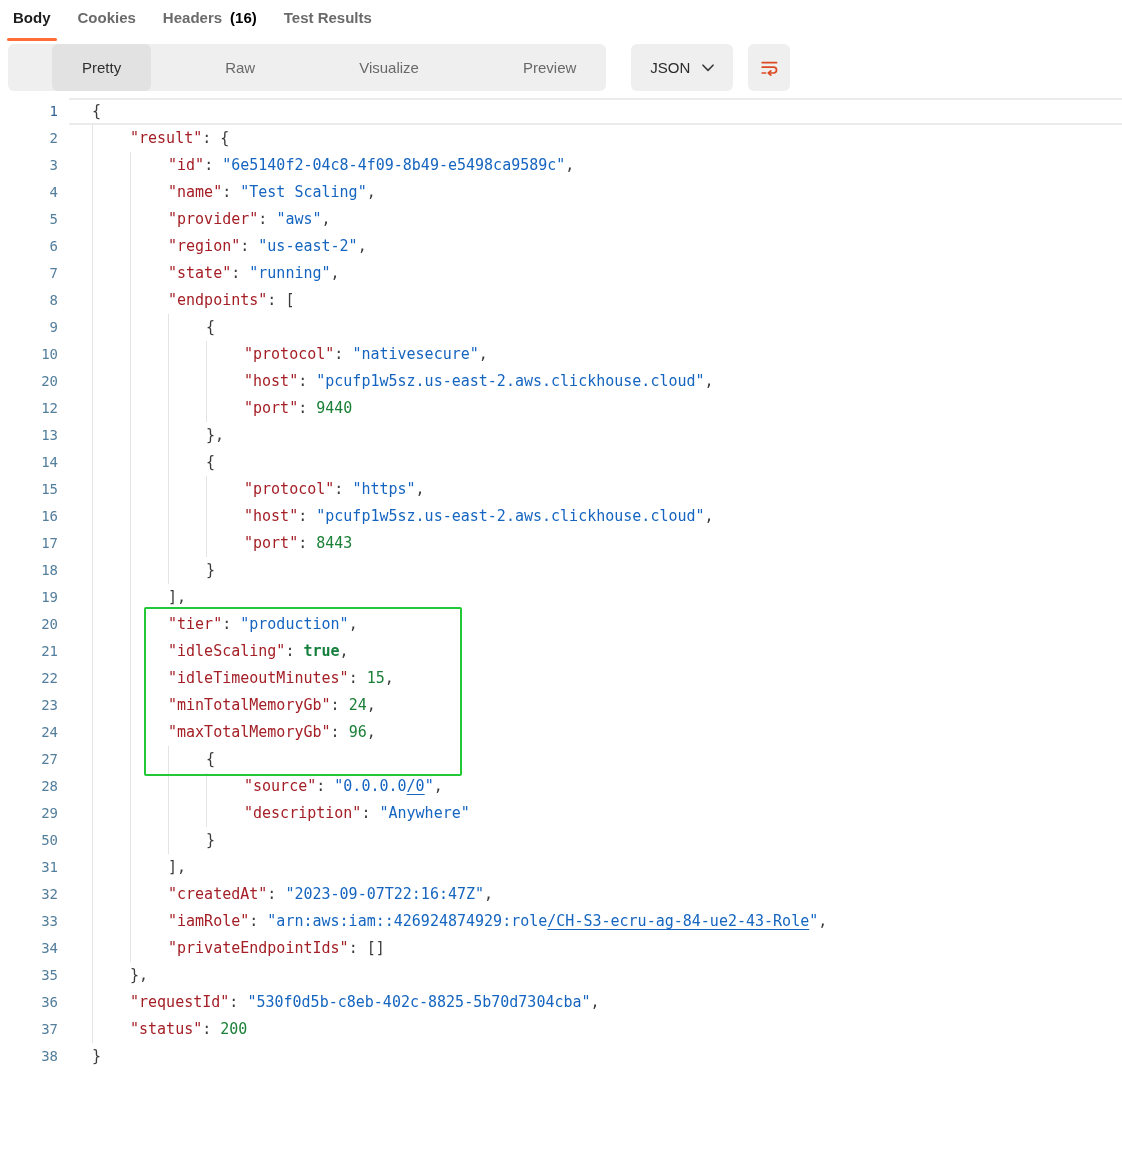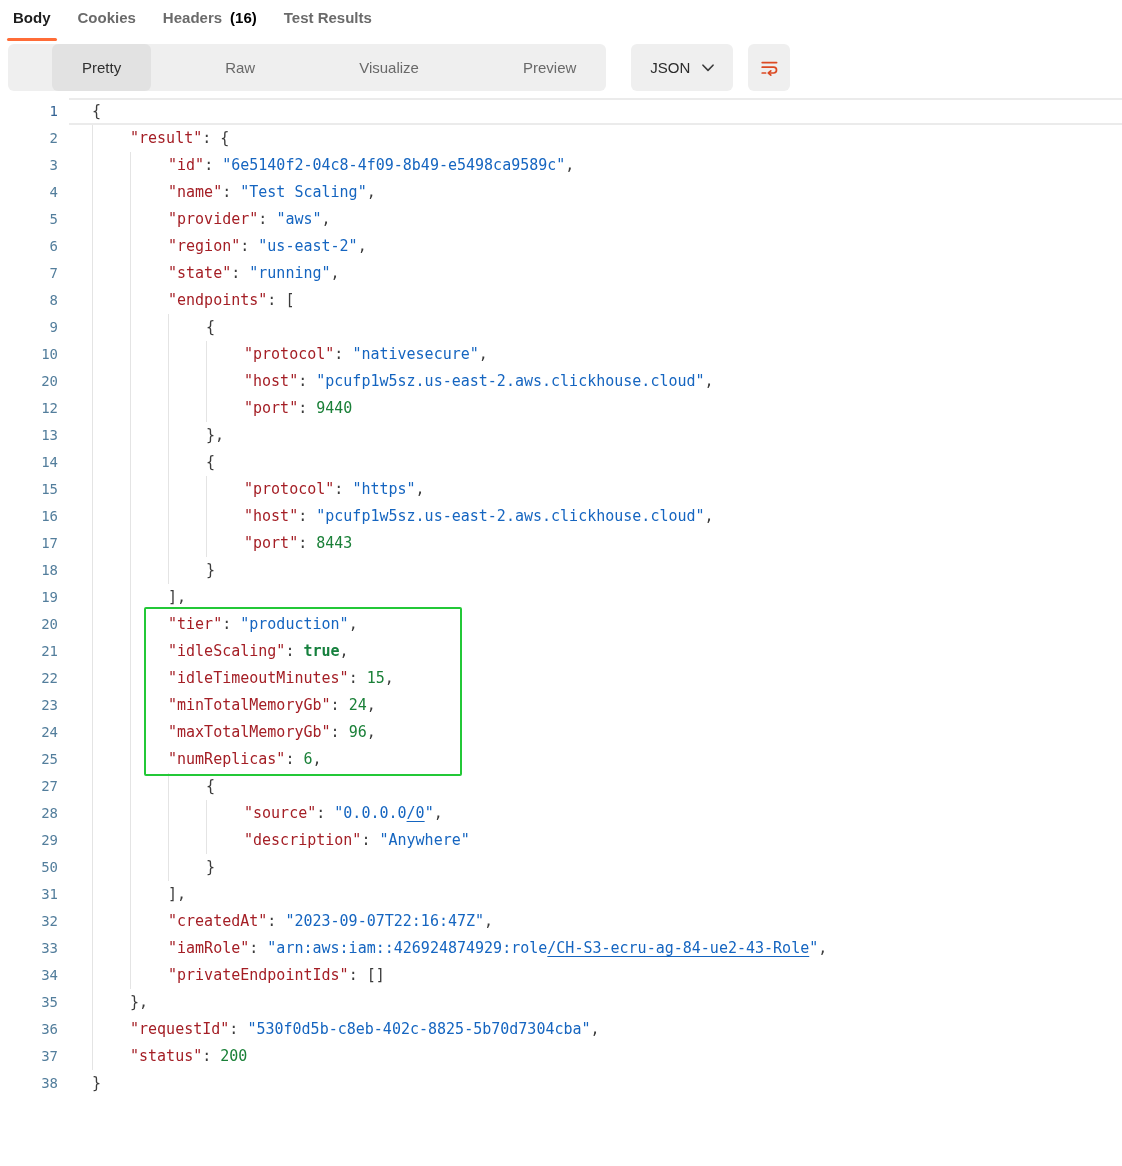--- a/index.html
+++ b/index.html
@@ -320,28 +320,20 @@
       </div>
       <div class="line">
         <span class="ln">24</span>
         <div class="lbody">
           <span class="ind"></span>
           <span class="ind"></span>
           <span class="content"><span class="t-k">"maxTotalMemoryGb"</span><span class="t-p">: </span><span class="t-n">96</span><span class="t-p">,</span></span>
         </div>
       </div>
       <div class="line">
-        <span class="ln">25</span>
-        <div class="lbody">
-          <span class="ind"></span>
-          <span class="ind"></span>
-          <span class="content"><span class="t-k">"numReplicas"</span><span class="t-p">: </span><span class="t-n">6</span><span class="t-p">,</span></span>
-        </div>
-      </div>
-      <div class="line">
         <span class="ln">27</span>
         <div class="lbody">
           <span class="ind"></span>
           <span class="ind"></span>
           <span class="ind"></span>
           <span class="content"><span class="t-p">{</span></span>
         </div>
       </div>
       <div class="line">
         <span class="ln">28</span>

